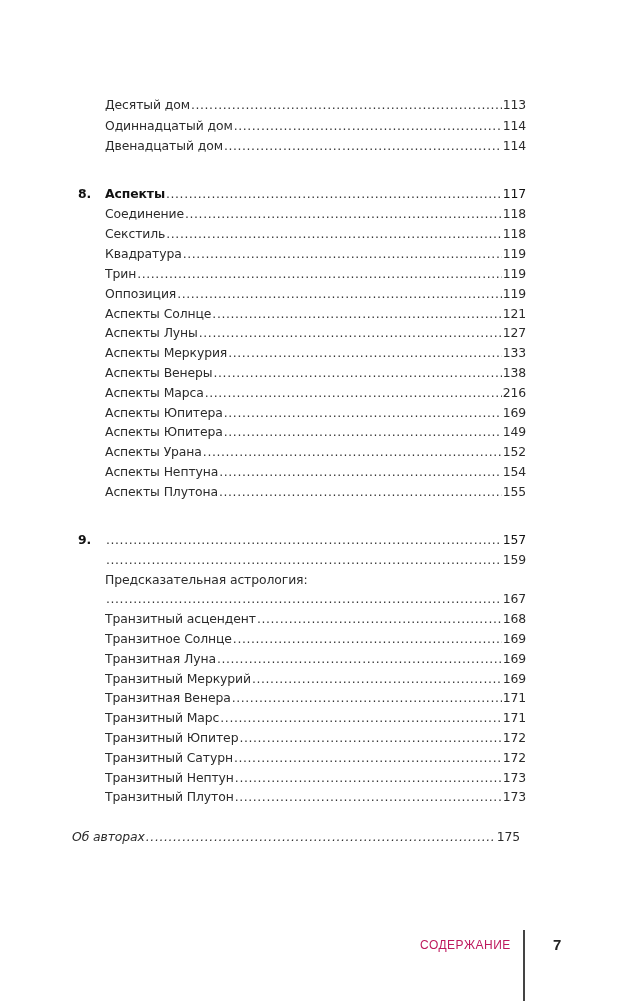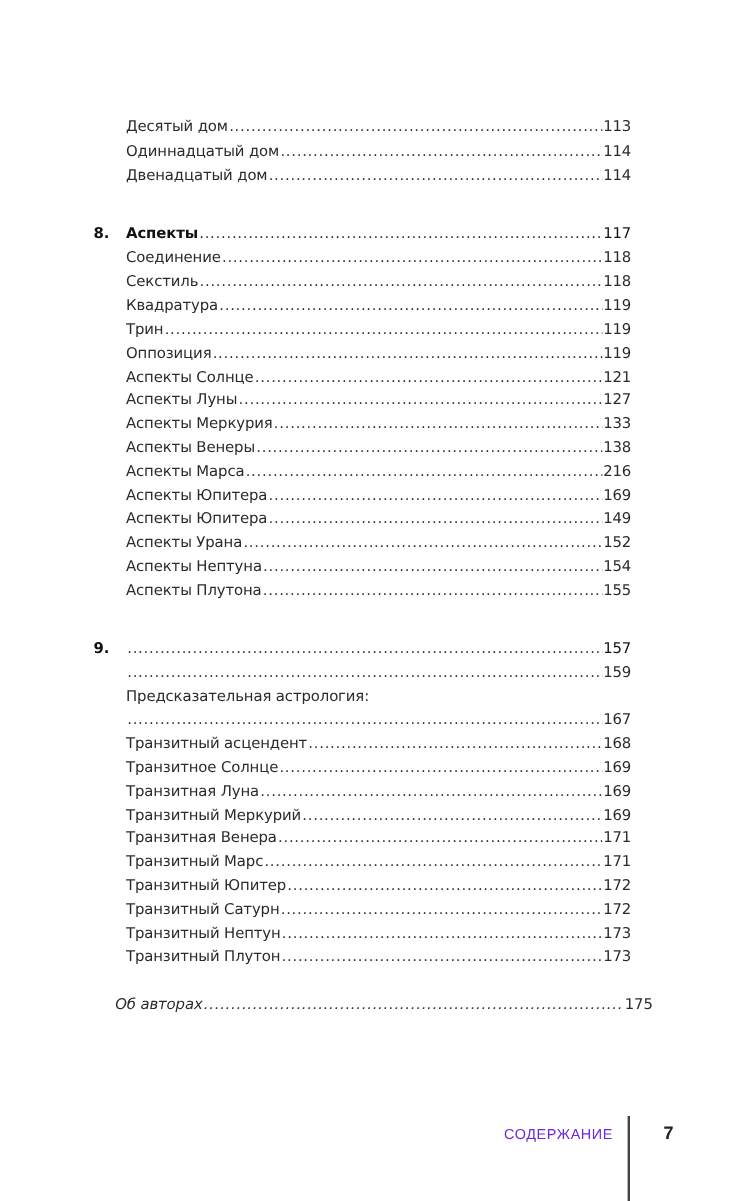--- a/index.html
+++ b/index.html
@@ -34,21 +34,21 @@
       white-space: nowrap;
       overflow: hidden;
     }
     .row.chapter {
       left: 78px;
       width: 448px;
       font-weight: bold;
       color: #111;
     }
     .row.italic {
-      left: 96px;
+      left: 72px;
       width: 448px;
       font-style: italic;
     }
     .row .num {
       display: inline-block;
       width: 27px;
       flex: 0 0 auto;
     }
     .row .label {
       flex: 0 0 auto;
@@ -69,21 +69,21 @@
       flex: 0 0 auto;
       text-align: right;
       font-weight: normal;
       font-style: normal;
     }
     .footer-label {
       position: absolute;
       left: 420px;
       top: 938px;
       font-size: 12px;
-      color: #6d28d9;
+      color: #be185d;
       letter-spacing: 0.5px;
       font-family: "Liberation Sans", sans-serif;
     }
     .footer-bar {
       position: absolute;
       left: 523px;
       top: 930px;
       width: 2px;
       height: 71px;
       background: #444;

